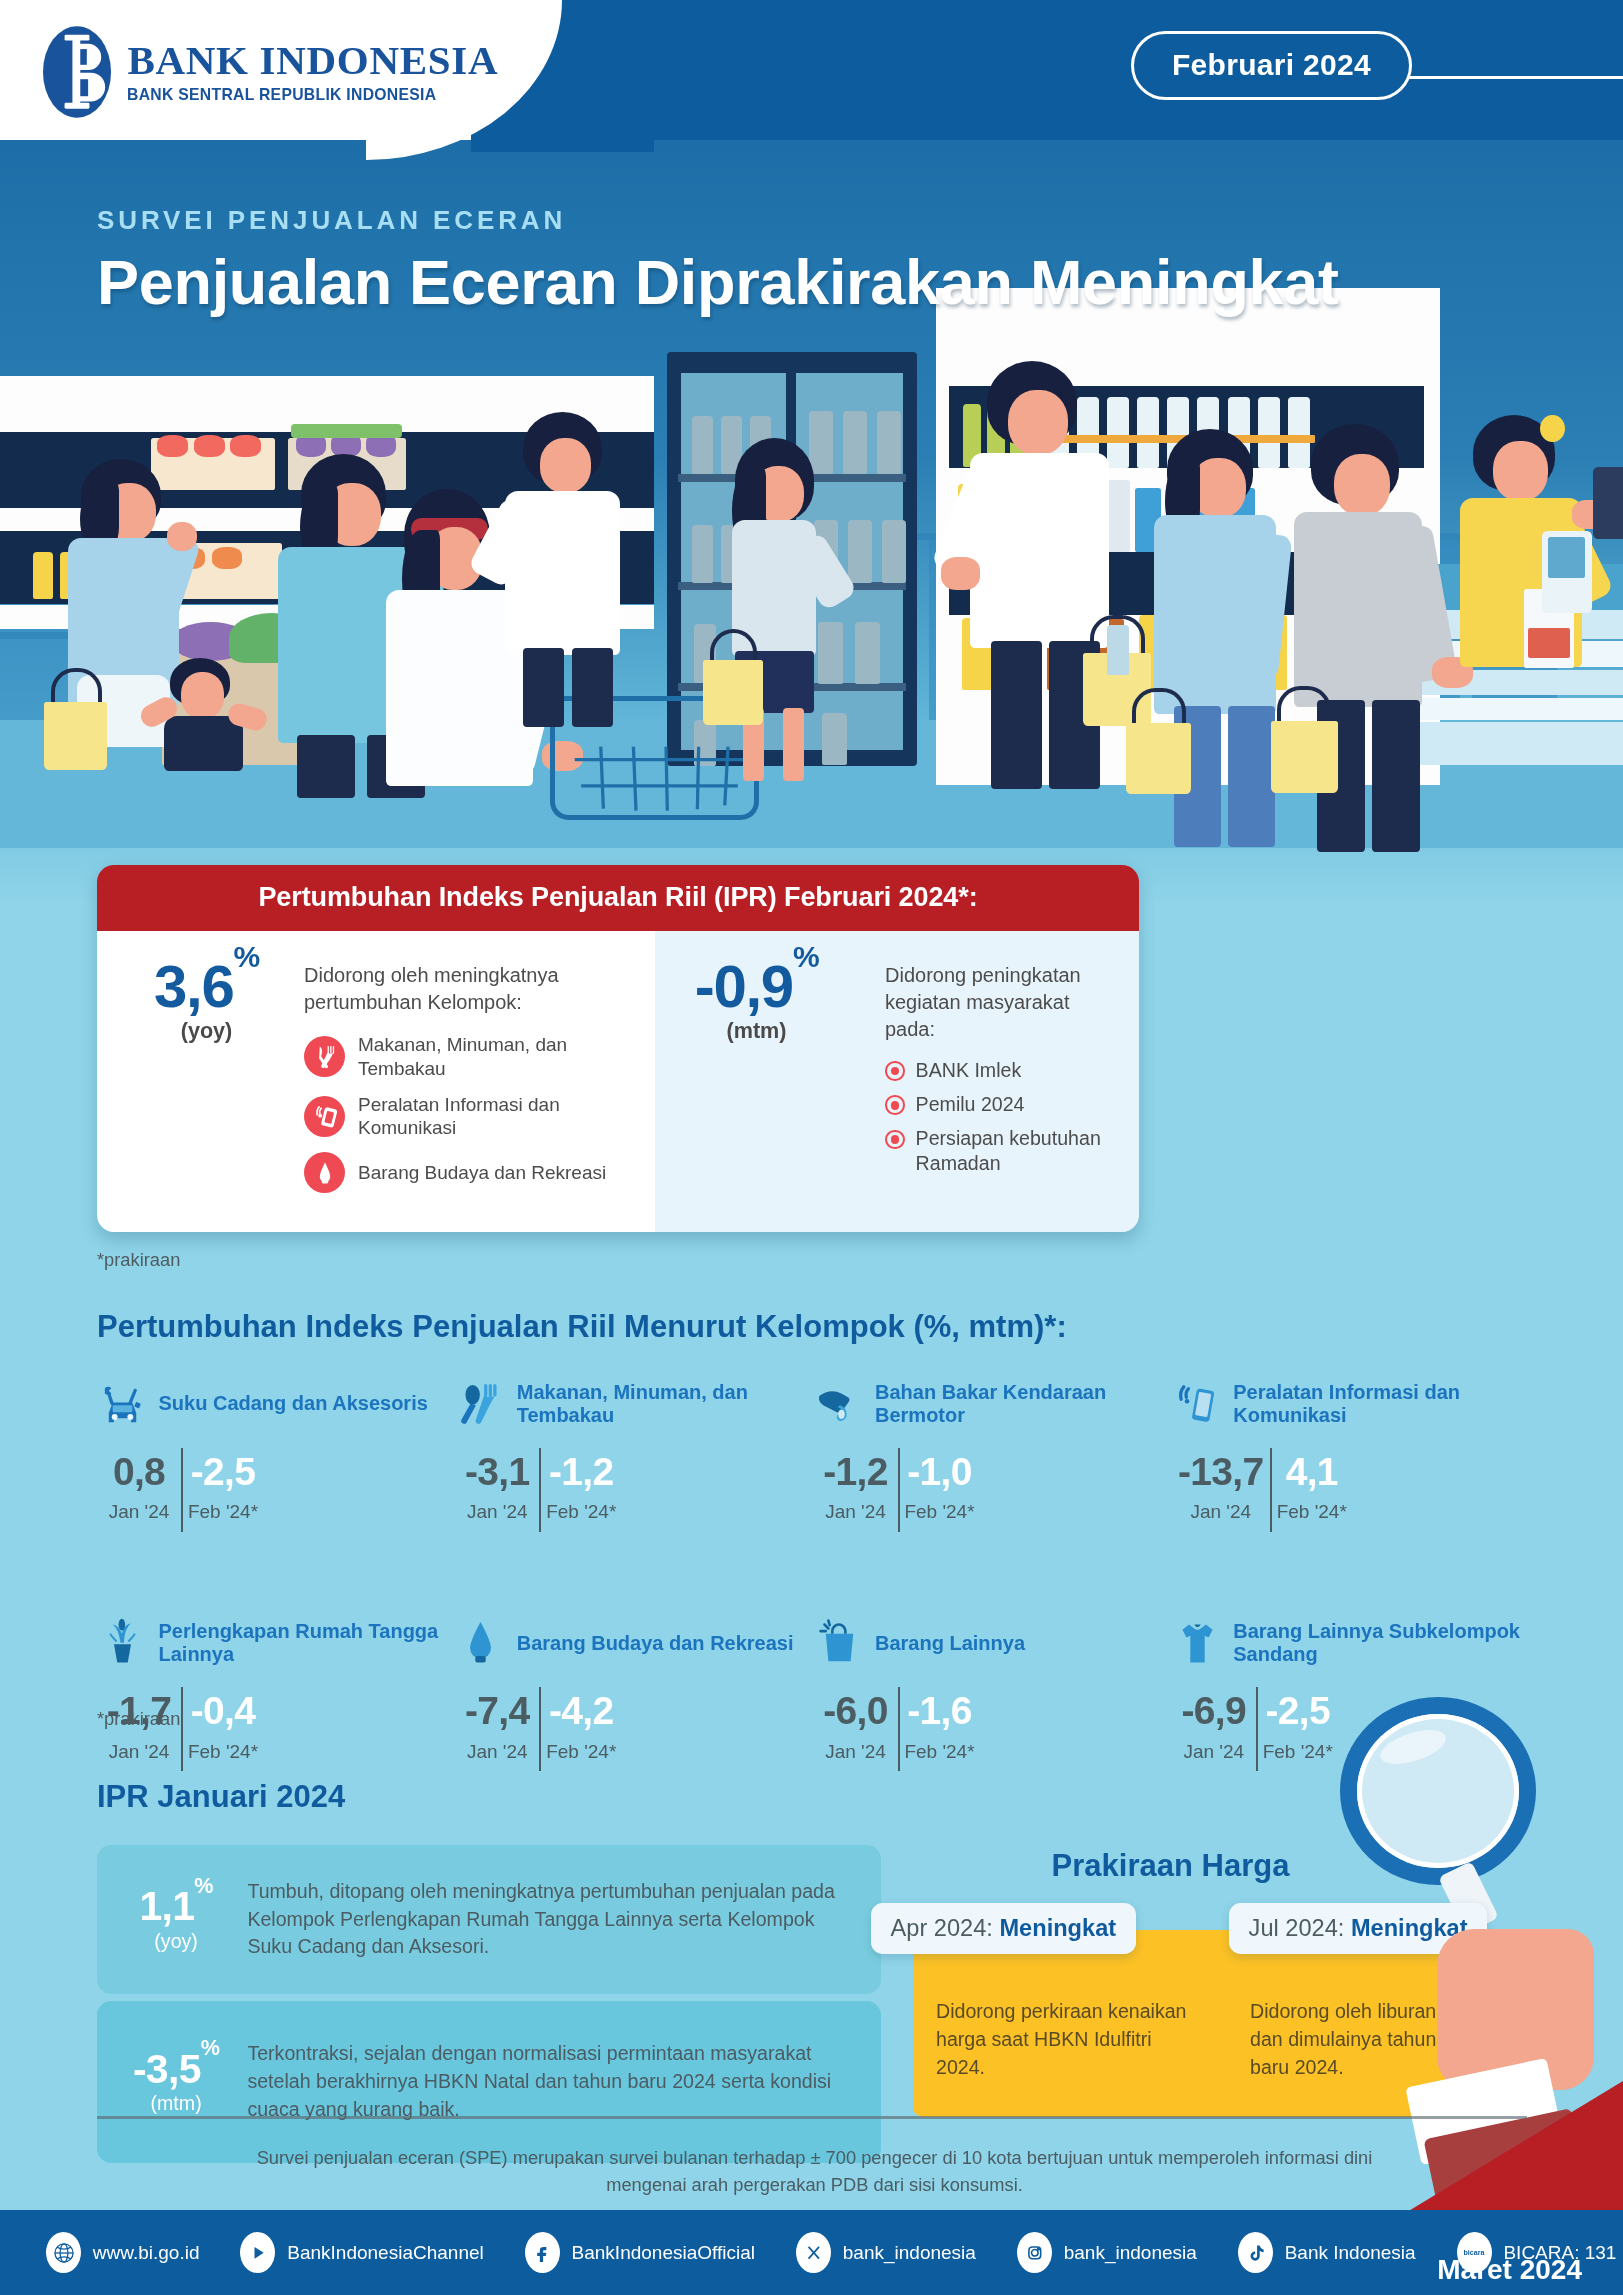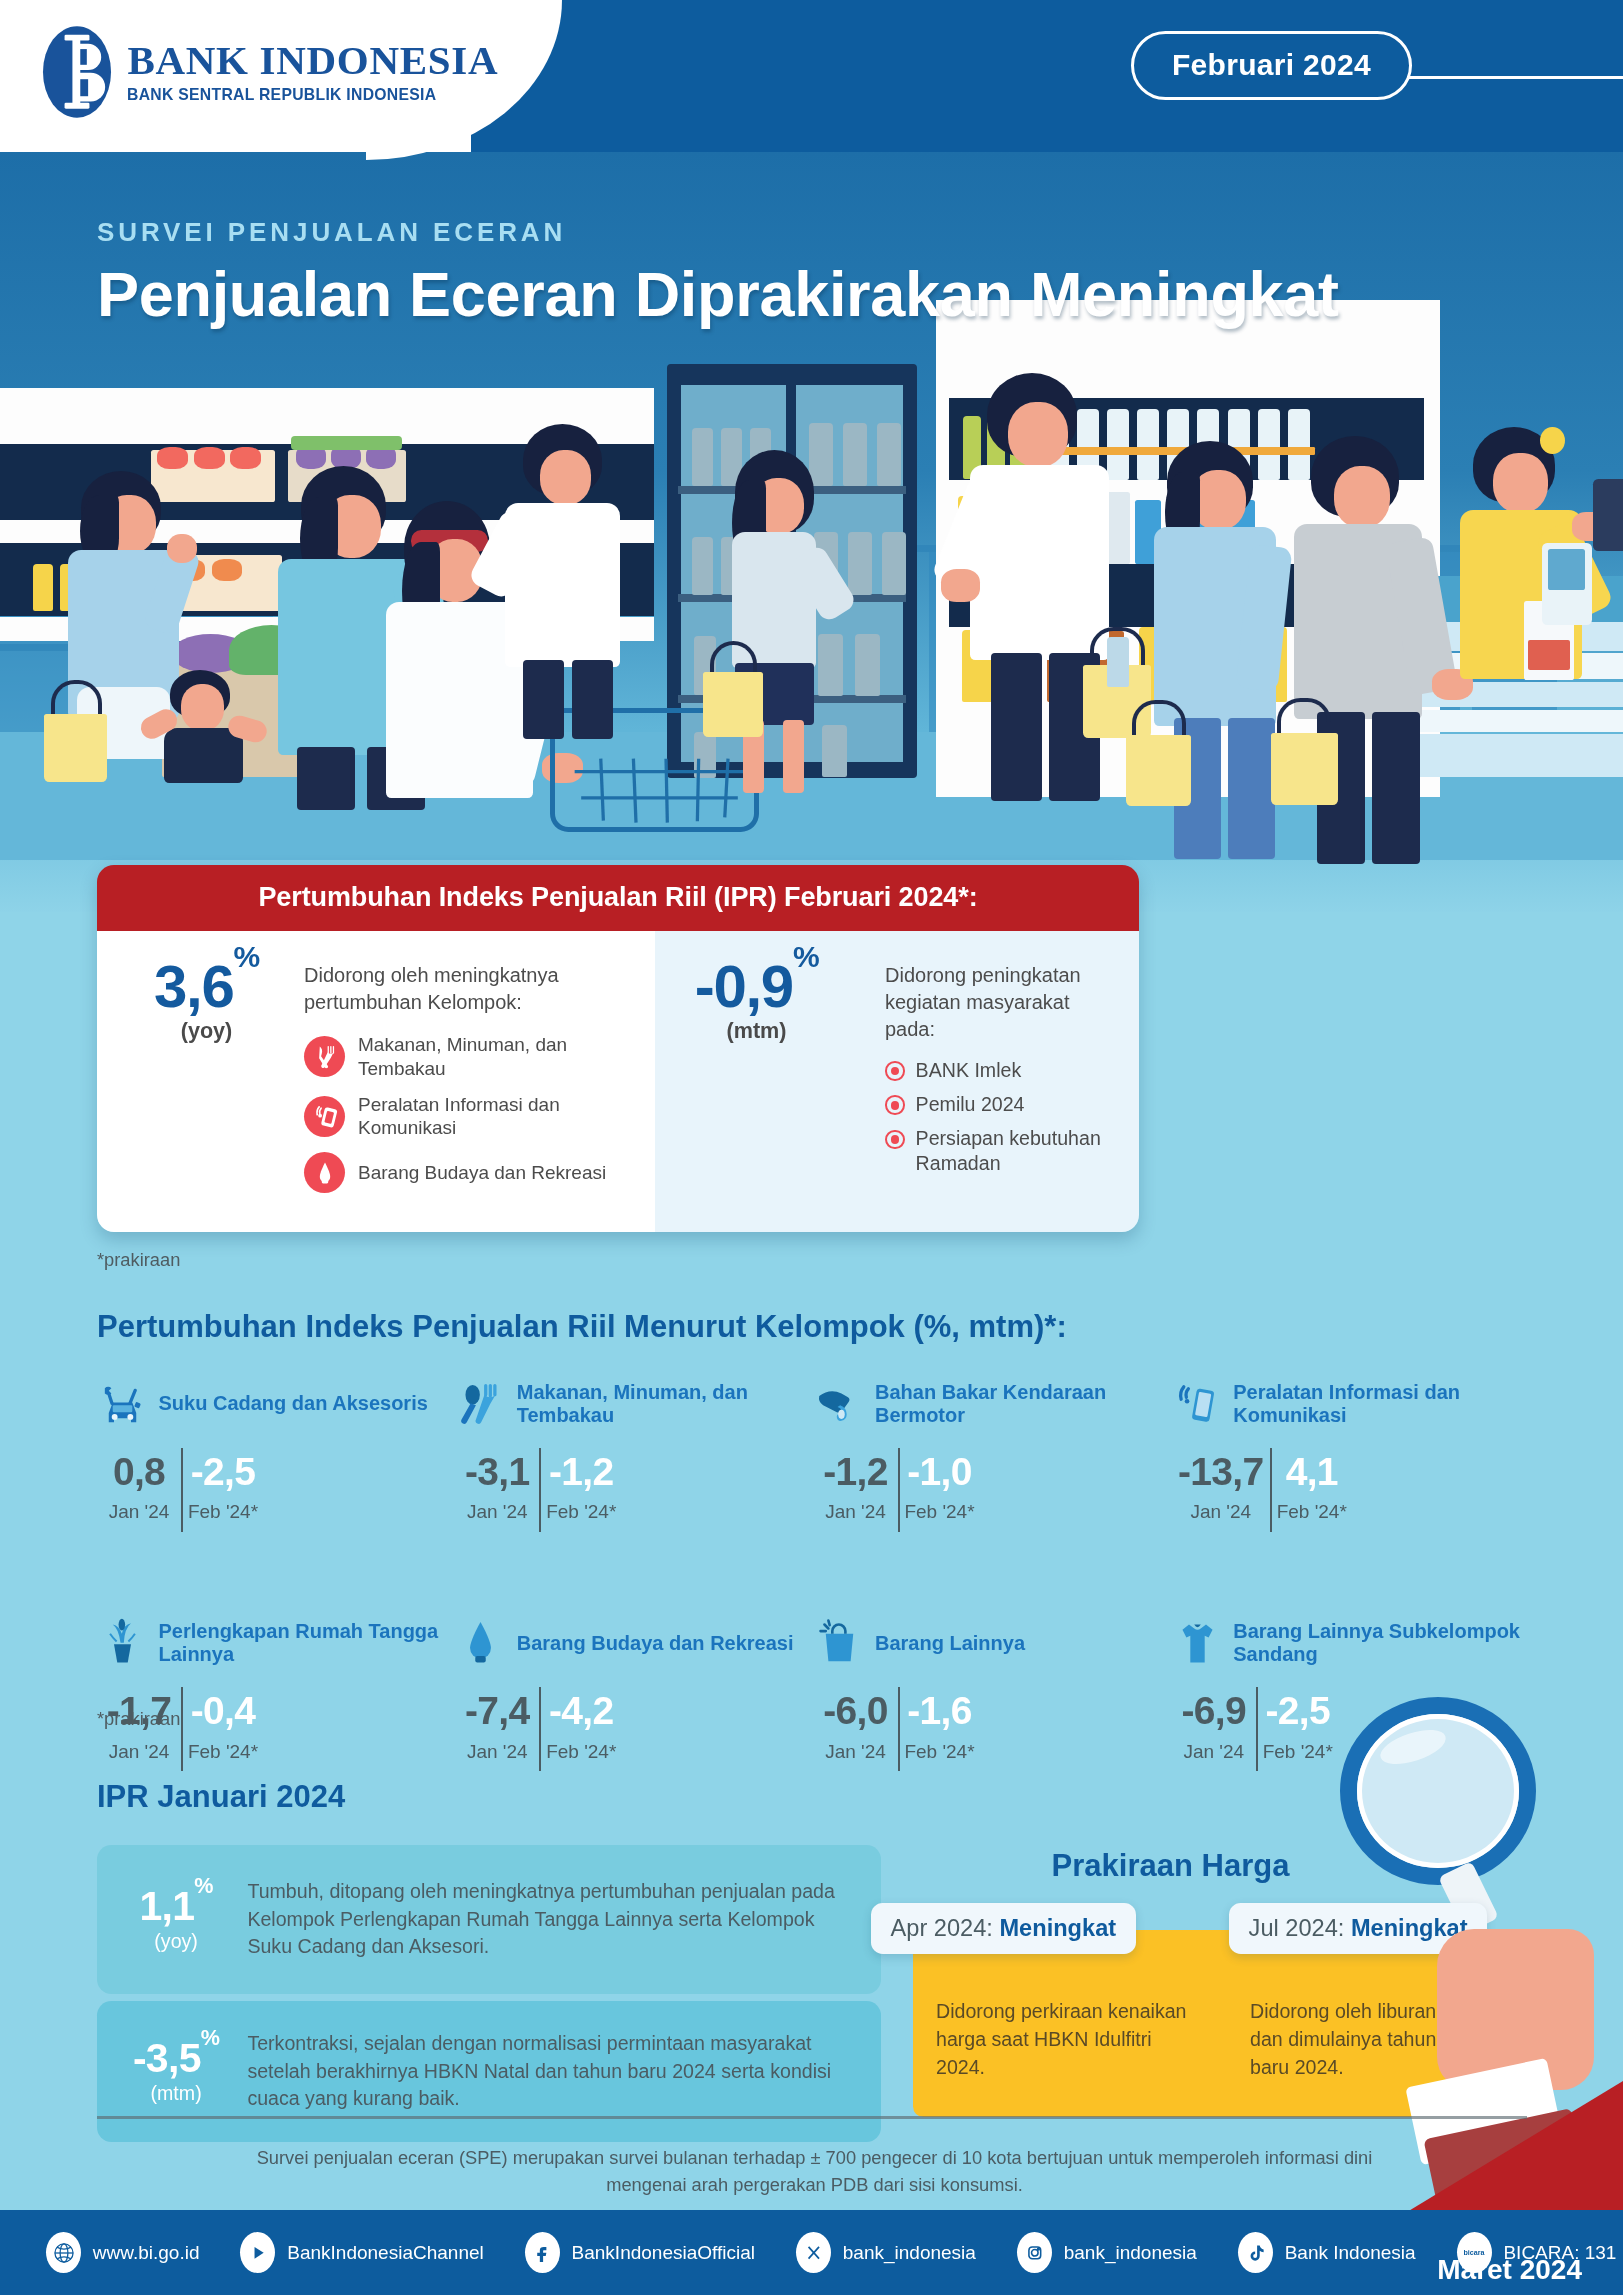--- a/index.html
+++ b/index.html
@@ -64,21 +64,21 @@
     color:#ffffff; font-size:30px; font-weight:700;
     letter-spacing:0.3px;
   }
   .date-rail {
     position:absolute; right:0; top:76px; width:216px; height:3.3px;
     background:#ffffff; z-index:5;
   }
 
   
   .hero {
-    position:absolute; left:0; top:152px; width:1623px; height:760px;
+    position:absolute; left:0; top:140px; width:1623px; height:760px;
     background:linear-gradient(180deg,#1d6ea8 0%, #2b7fb4 42%, #63b8da 78%, #8ed3e8 100%);
     overflow:hidden;
   }
   .hero-titleblock { position:absolute; left:97px; top:65px; z-index:6; }
   .kicker {
     font-size:26px; font-weight:700; letter-spacing:3.9px;
     color:#a8def2; margin-bottom:13px;
   }
   .headline {
     font-size:63px; font-weight:700; color:#ffffff; letter-spacing:-0.3px;
@@ -843,21 +843,21 @@
   <div class="jan-title" style="left:97px;top:1779px;">IPR Januari 2024</div>
 
   <div class="jan-box a" style="left:97px;top:1845px;width:784px;height:149px;">
     <div class="jan-pct">
       <div class="n"><span>1,1</span><sup>%</sup></div>
       <div class="u">(yoy)</div>
     </div>
     <div class="jan-text">Tumbuh, ditopang oleh meningkatnya pertumbuhan penjualan pada Kelompok Perlengkapan Rumah Tangga Lainnya serta Kelompok Suku Cadang dan Aksesori.</div>
   </div>
 
-  <div class="jan-box b" style="left:97px;top:2001px;width:784px;height:141px;">
+  <div class="jan-box b" style="left:97px;top:2001px;width:784px;height:162px;">
     <div class="jan-pct">
       <div class="n"><span>-3,5</span><sup>%</sup></div>
       <div class="u">(mtm)</div>
     </div>
     <div class="jan-text">Terkontraksi, sejalan dengan normalisasi permintaan masyarakat setelah berakhirnya HBKN Natal dan tahun baru 2024 serta kondisi cuaca yang kurang baik.</div>
   </div>
 
   <div class="mag-ring" style="left:1340px;top:1697px;width:196px;height:188px;"></div>
   <div class="mag-inner" style="left:1357px;top:1714px;width:162px;height:154px;"></div>
   <div class="mag-gleam" style="left:1379px;top:1733px;width:68px;height:27.5px;transform:rotate(-18deg);"></div>

